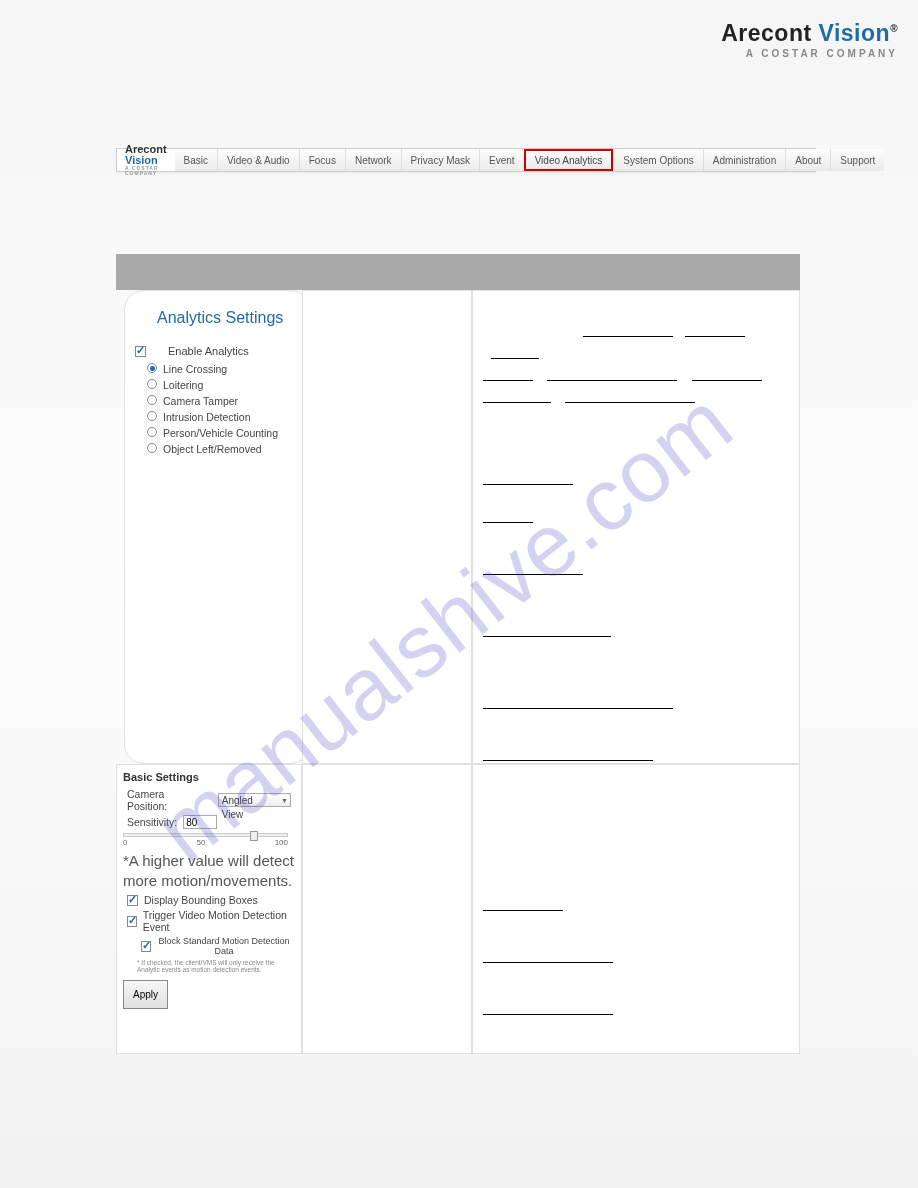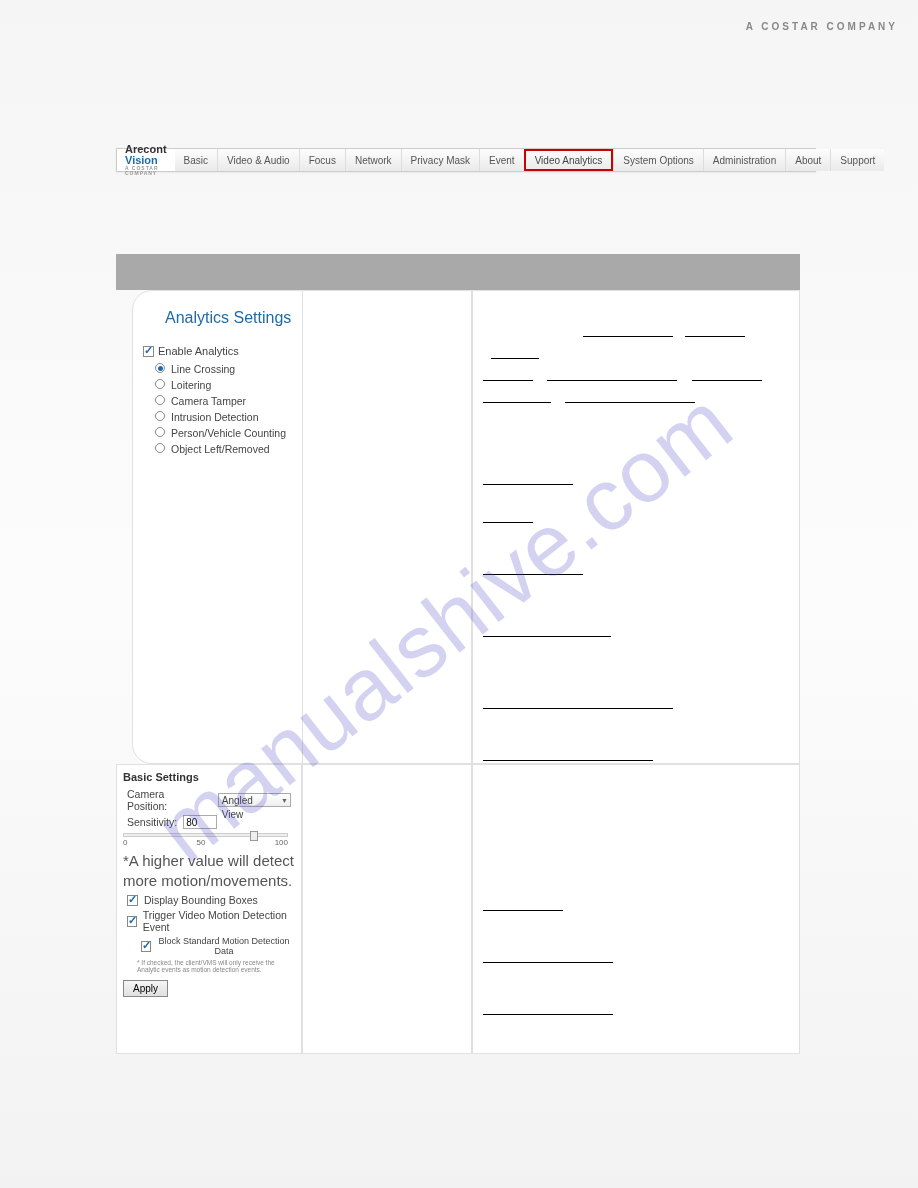--- a/index.html
+++ b/index.html
@@ -67,32 +67,32 @@
       top: 254px; left: 116px; width: 684px; height: 36px;
       background: #a9a9a9;
       z-index: 3;
     }
     .panel {
       position: absolute;
       background: #fff;
       border: 1px solid #e0e0e0;
       z-index: 3;
     }
-    .panel-left1 { top: 290px; left: 132px; width: 186px; height: 474px; padding: 18px 10px; border-radius: 20px; }
+    .panel-left1 { top: 290px; left: 124px; width: 186px; height: 474px; padding: 18px 10px; border-radius: 20px; }
     .panel-mid1  { top: 290px; left: 302px; width: 170px; height: 474px; }
     .panel-right1{ top: 290px; left: 472px; width: 328px; height: 474px; padding: 30px 10px 0 10px; }
     .panel-left2 { top: 764px; left: 116px; width: 186px; height: 290px; padding: 4px 6px; }
     .panel-mid2  { top: 764px; left: 302px; width: 170px; height: 290px; }
     .panel-right2{ top: 764px; left: 472px; width: 328px; height: 290px; padding: 130px 10px 0 10px; }
     .title-h {
       color: #1e6ba8; font-size: 16px; font-weight: 500;
       margin-left: 22px;
     }
     .check-row {
-      margin-top: 18px; display: flex; align-items: center; gap: 4px;
+      margin-top: 18px; display: flex; align-items: center; gap: 22px;
       font-size: 11px; color: #444; text-align: right;
     }
     .check { width: 11px; height: 11px; border: 1px solid #888; display: inline-block; position: relative; background:#fff; }
     .check.checked::after {
       content: '✓'; position: absolute; top: -3px; left: 0px;
       font-size: 11px; color: #1e6ba8; font-weight: bold;
     }
     .radio-list { margin-top: 6px; padding-left: 12px; }
     .radio-row { display:flex; align-items:flex-start; gap:6px; font-size:10.5px; color:#444; margin: 4px 0; }
     .radio { width:10px; height:10px; border:1px solid #888; border-radius:50%; display:inline-block; position:relative; background:#fff; }
@@ -127,40 +127,43 @@
       position:absolute; top:-3px; width:8px; height:10px; background:#eee; border:1px solid #999;
     }
     .slider-ticks {
       display:flex; justify-content:space-between; width:165px;
       font-size:8px; color:#666; margin-top:1px;
     }
     .note { font-size:15px; color:#555; margin:4px 0; line-height:1.3; }
     .tinynote { font-size: 6.5px; color:#888; line-height:1.15; padding-left:14px; }
     .apply-btn {
       border:1px solid #888; background:linear-gradient(#f6f6f6,#e0e0e0);
-      font-size:10px; padding:2px 9px; margin-top:6px; cursor:pointer;
+      font-size:10px; padding:8px 9px; margin-top:6px; cursor:pointer;
     }
     .watermark {
       position: absolute; top: 250px; left: 110px;
       font-size: 88px; color: rgba(80,80,200,0.25);
       transform: rotate(-38deg);
       transform-origin: left bottom;
       font-family: Arial; letter-spacing: 1px; white-space: nowrap;
       z-index: 4; pointer-events: none;
     }
     .watermark-txt { position:absolute; top: 780px; left: 200px; }
   </style>
 </head>
 <body>
 
 <div class="page-bg"></div>
 
 <div class="watermark watermark-txt">manualshive.com</div>
 
 <div class="header-logo">
+  <div class="brand">
+    <span class="p1">Arecont </span><span class="p2">Vision</span><span class="reg">®</span>
+  </div>
   <div class="sub">A COSTAR COMPANY</div>
 </div>
 
 <div class="navbar-wrap">
   <div class="navbar-logo">
     <span class="nl1"><span>Arecont </span><span>Vision</span></span>
     <span class="sub2">A COSTAR COMPANY</span>
   </div>
   <div class="nav-tabs" id="nav-tabs">
       <div class="nav-tab">Basic</div>

